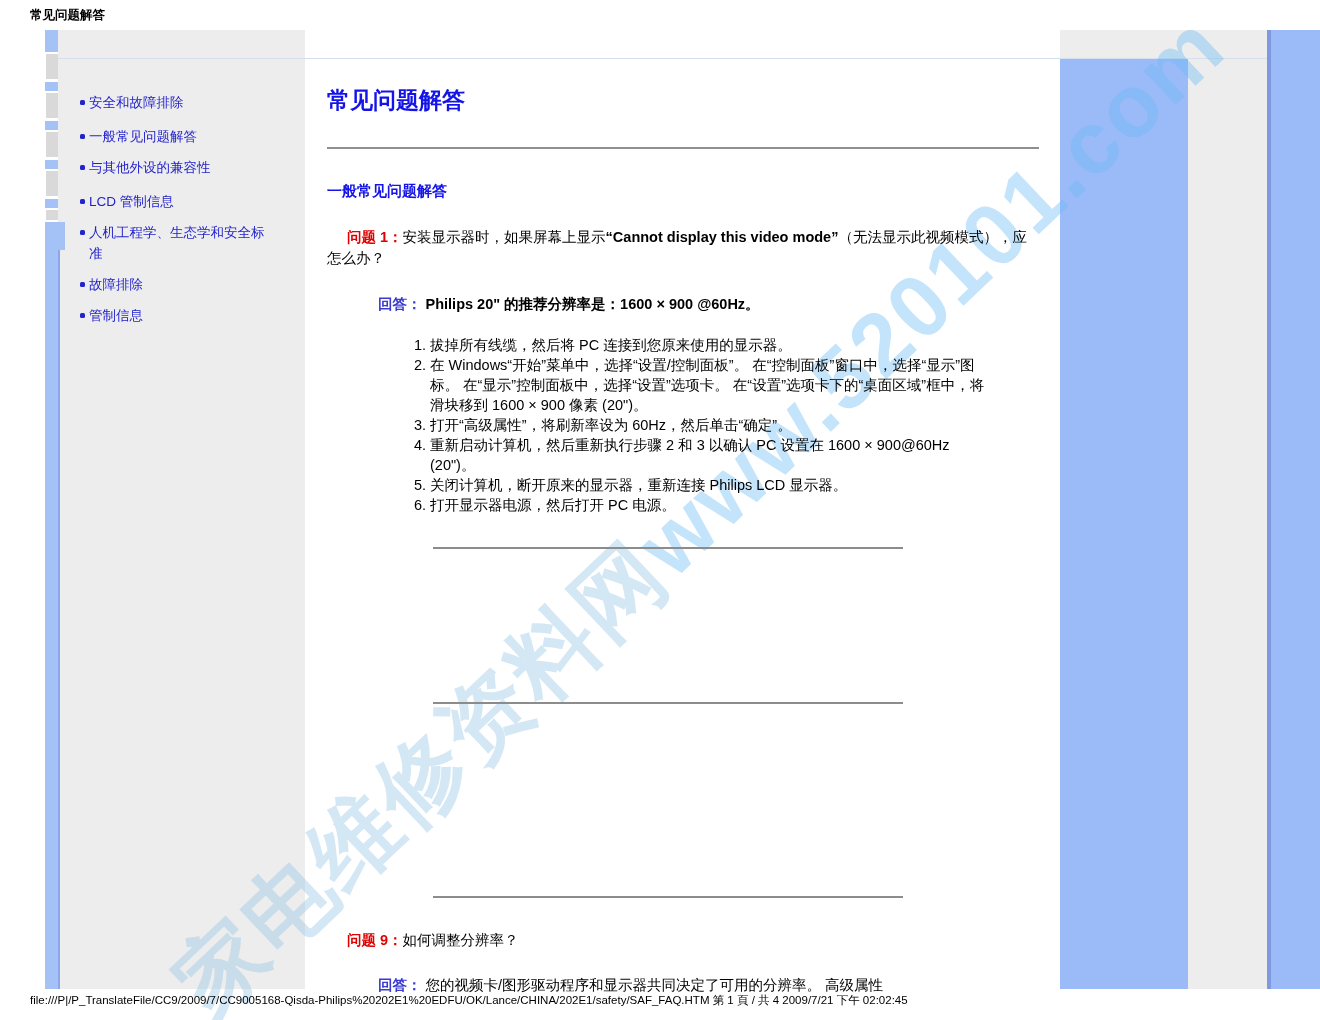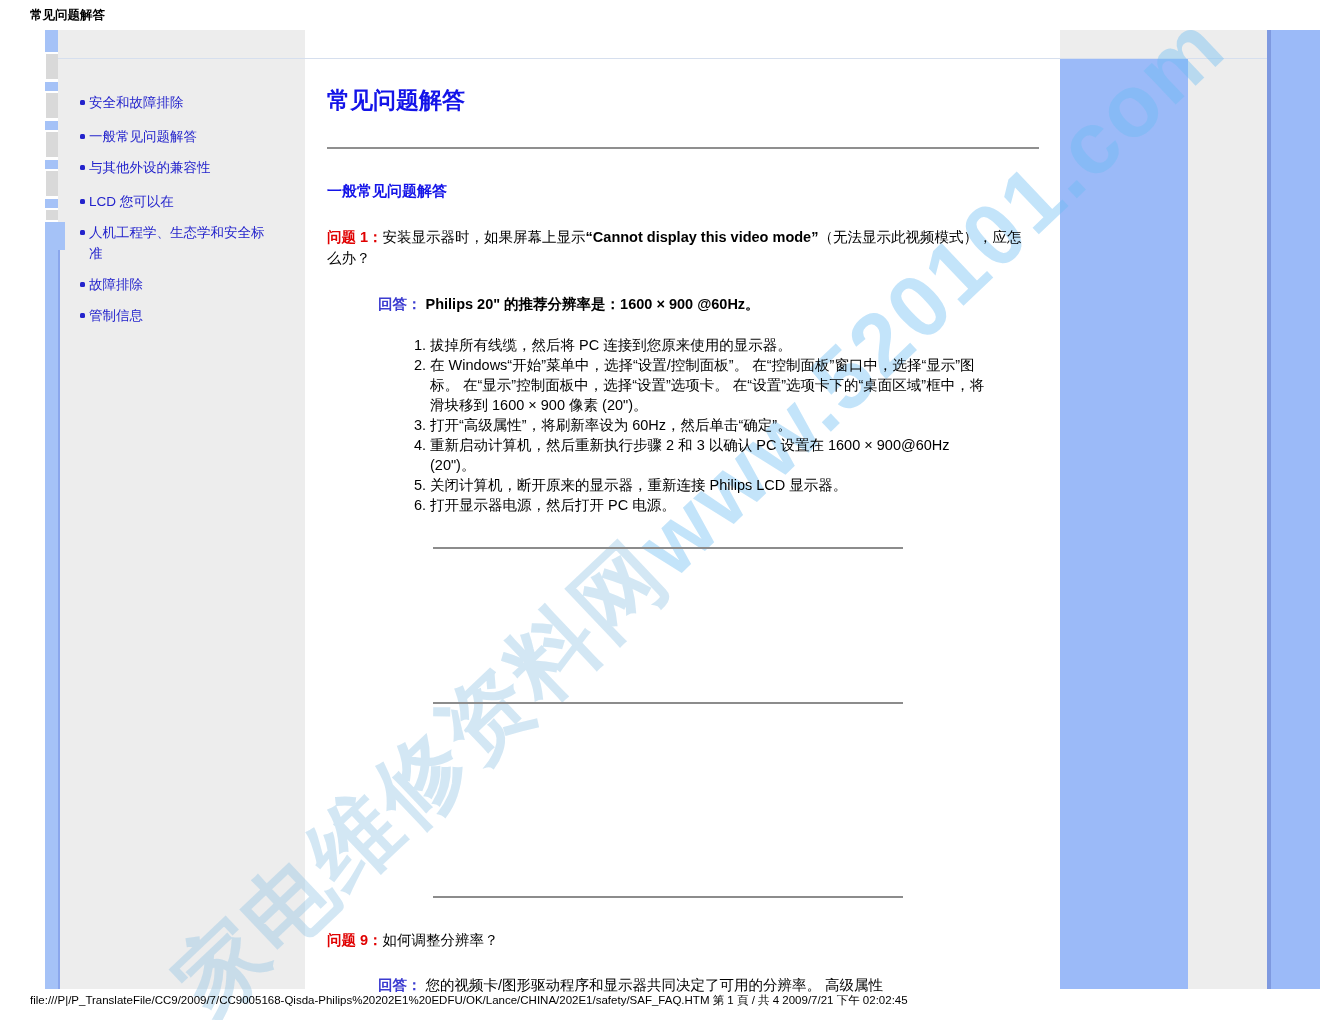--- a/index.html
+++ b/index.html
@@ -54,21 +54,21 @@
   .sidebar-nav li.group-start{margin-top:13px;}
   .sidebar-nav li.two-line{width:183px;}
 
   
   .main-content{left:305px;top:0;width:755px;height:1020px;z-index:2;color:#000;}
   .doc-title{position:absolute;left:22px;top:85px;font-size:23px;font-weight:bold;color:#1414e8;}
   .title-rule{position:absolute;left:22px;top:147px;width:712px;height:2px;background:#8f8f8f;}
   .section-heading{position:absolute;left:22px;top:182px;font-size:15px;font-weight:bold;color:#1414e8;}
 
   .q{position:absolute;left:22px;width:706px;font-size:14.5px;line-height:21px;}
-  .qlabel{color:#e00000;font-weight:bold;}
+  .qlabel{color:#e00000;font-weight:bold;margin-left:20px;}
   .a{position:absolute;left:73px;width:614px;font-size:14.5px;line-height:21px;}
   .alabel{color:#3b3bd0;font-weight:bold;}
 
   #q1{top:227px;} #a1{top:294px;}
   .steps{position:absolute;left:83px;top:335px;width:560px;margin:0;padding:0 0 0 42px;
          font-size:14.5px;line-height:20px;}
   .steps li{margin:0;}
   .divider{position:absolute;left:128px;width:470px;height:2px;background:#8c8c8c;}
   #div1{top:547px;} #div2{top:702px;} #div3{top:896px;}
   #q2{top:582px;} #a2{top:628px;}
@@ -102,21 +102,21 @@
 <div class="abs" id="active-tab"></div>
 <div class="abs" id="tab-bar"></div>
 
 <div class="abs watermark"><span class="wm-cn">家电维修资料网</span><span class="wm-url">www.520101.com</span></div>
 
 <div class="abs sidebar-nav">
   <ul>
     <li>安全和故障排除</li>
     <li class="group-start">一般常见问题解答</li>
     <li>与其他外设的兼容性</li>
-    <li class="group-start">LCD 您可以在</li>
+    <li class="group-start">LCD 管制信息</li>
     <li class="two-line">人机工程学、生态学和安全标准</li>
     <li>故障排除</li>
     <li>管制信息</li>
   </ul>
 </div>
 
 <div class="abs main-content">
 
   <div class="doc-title">常见问题解答</div>
   <div class="title-rule"></div>

